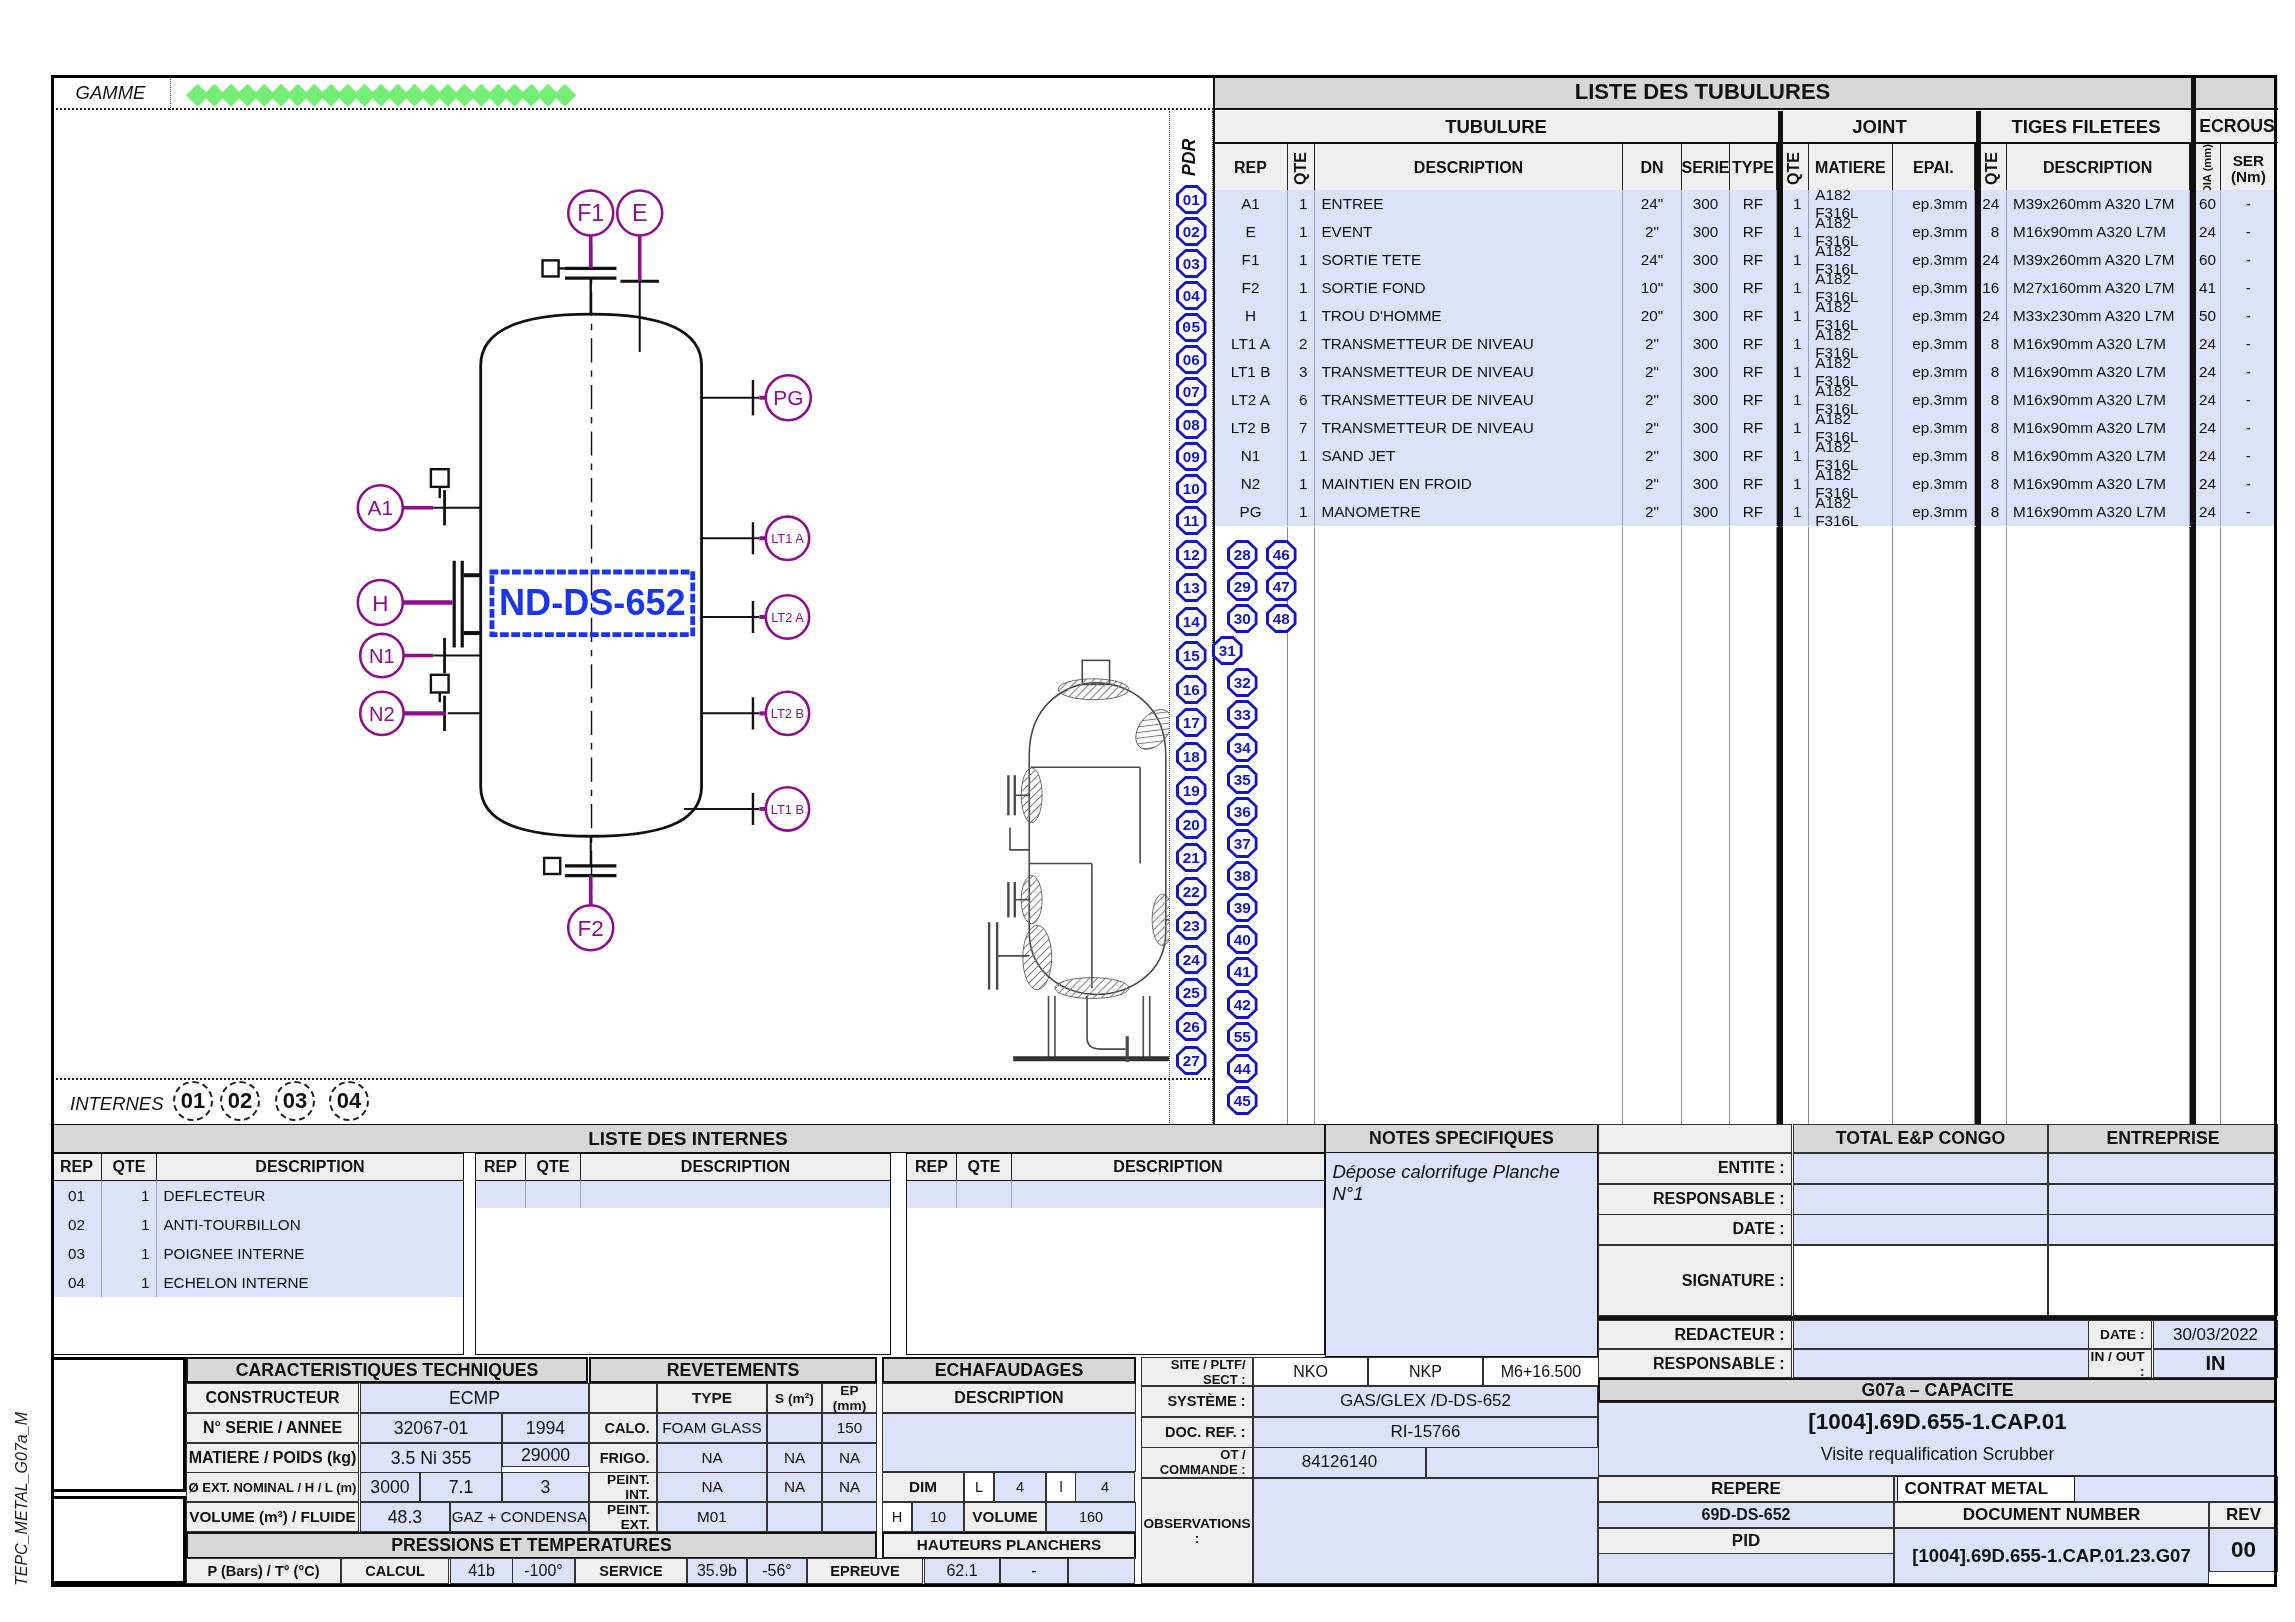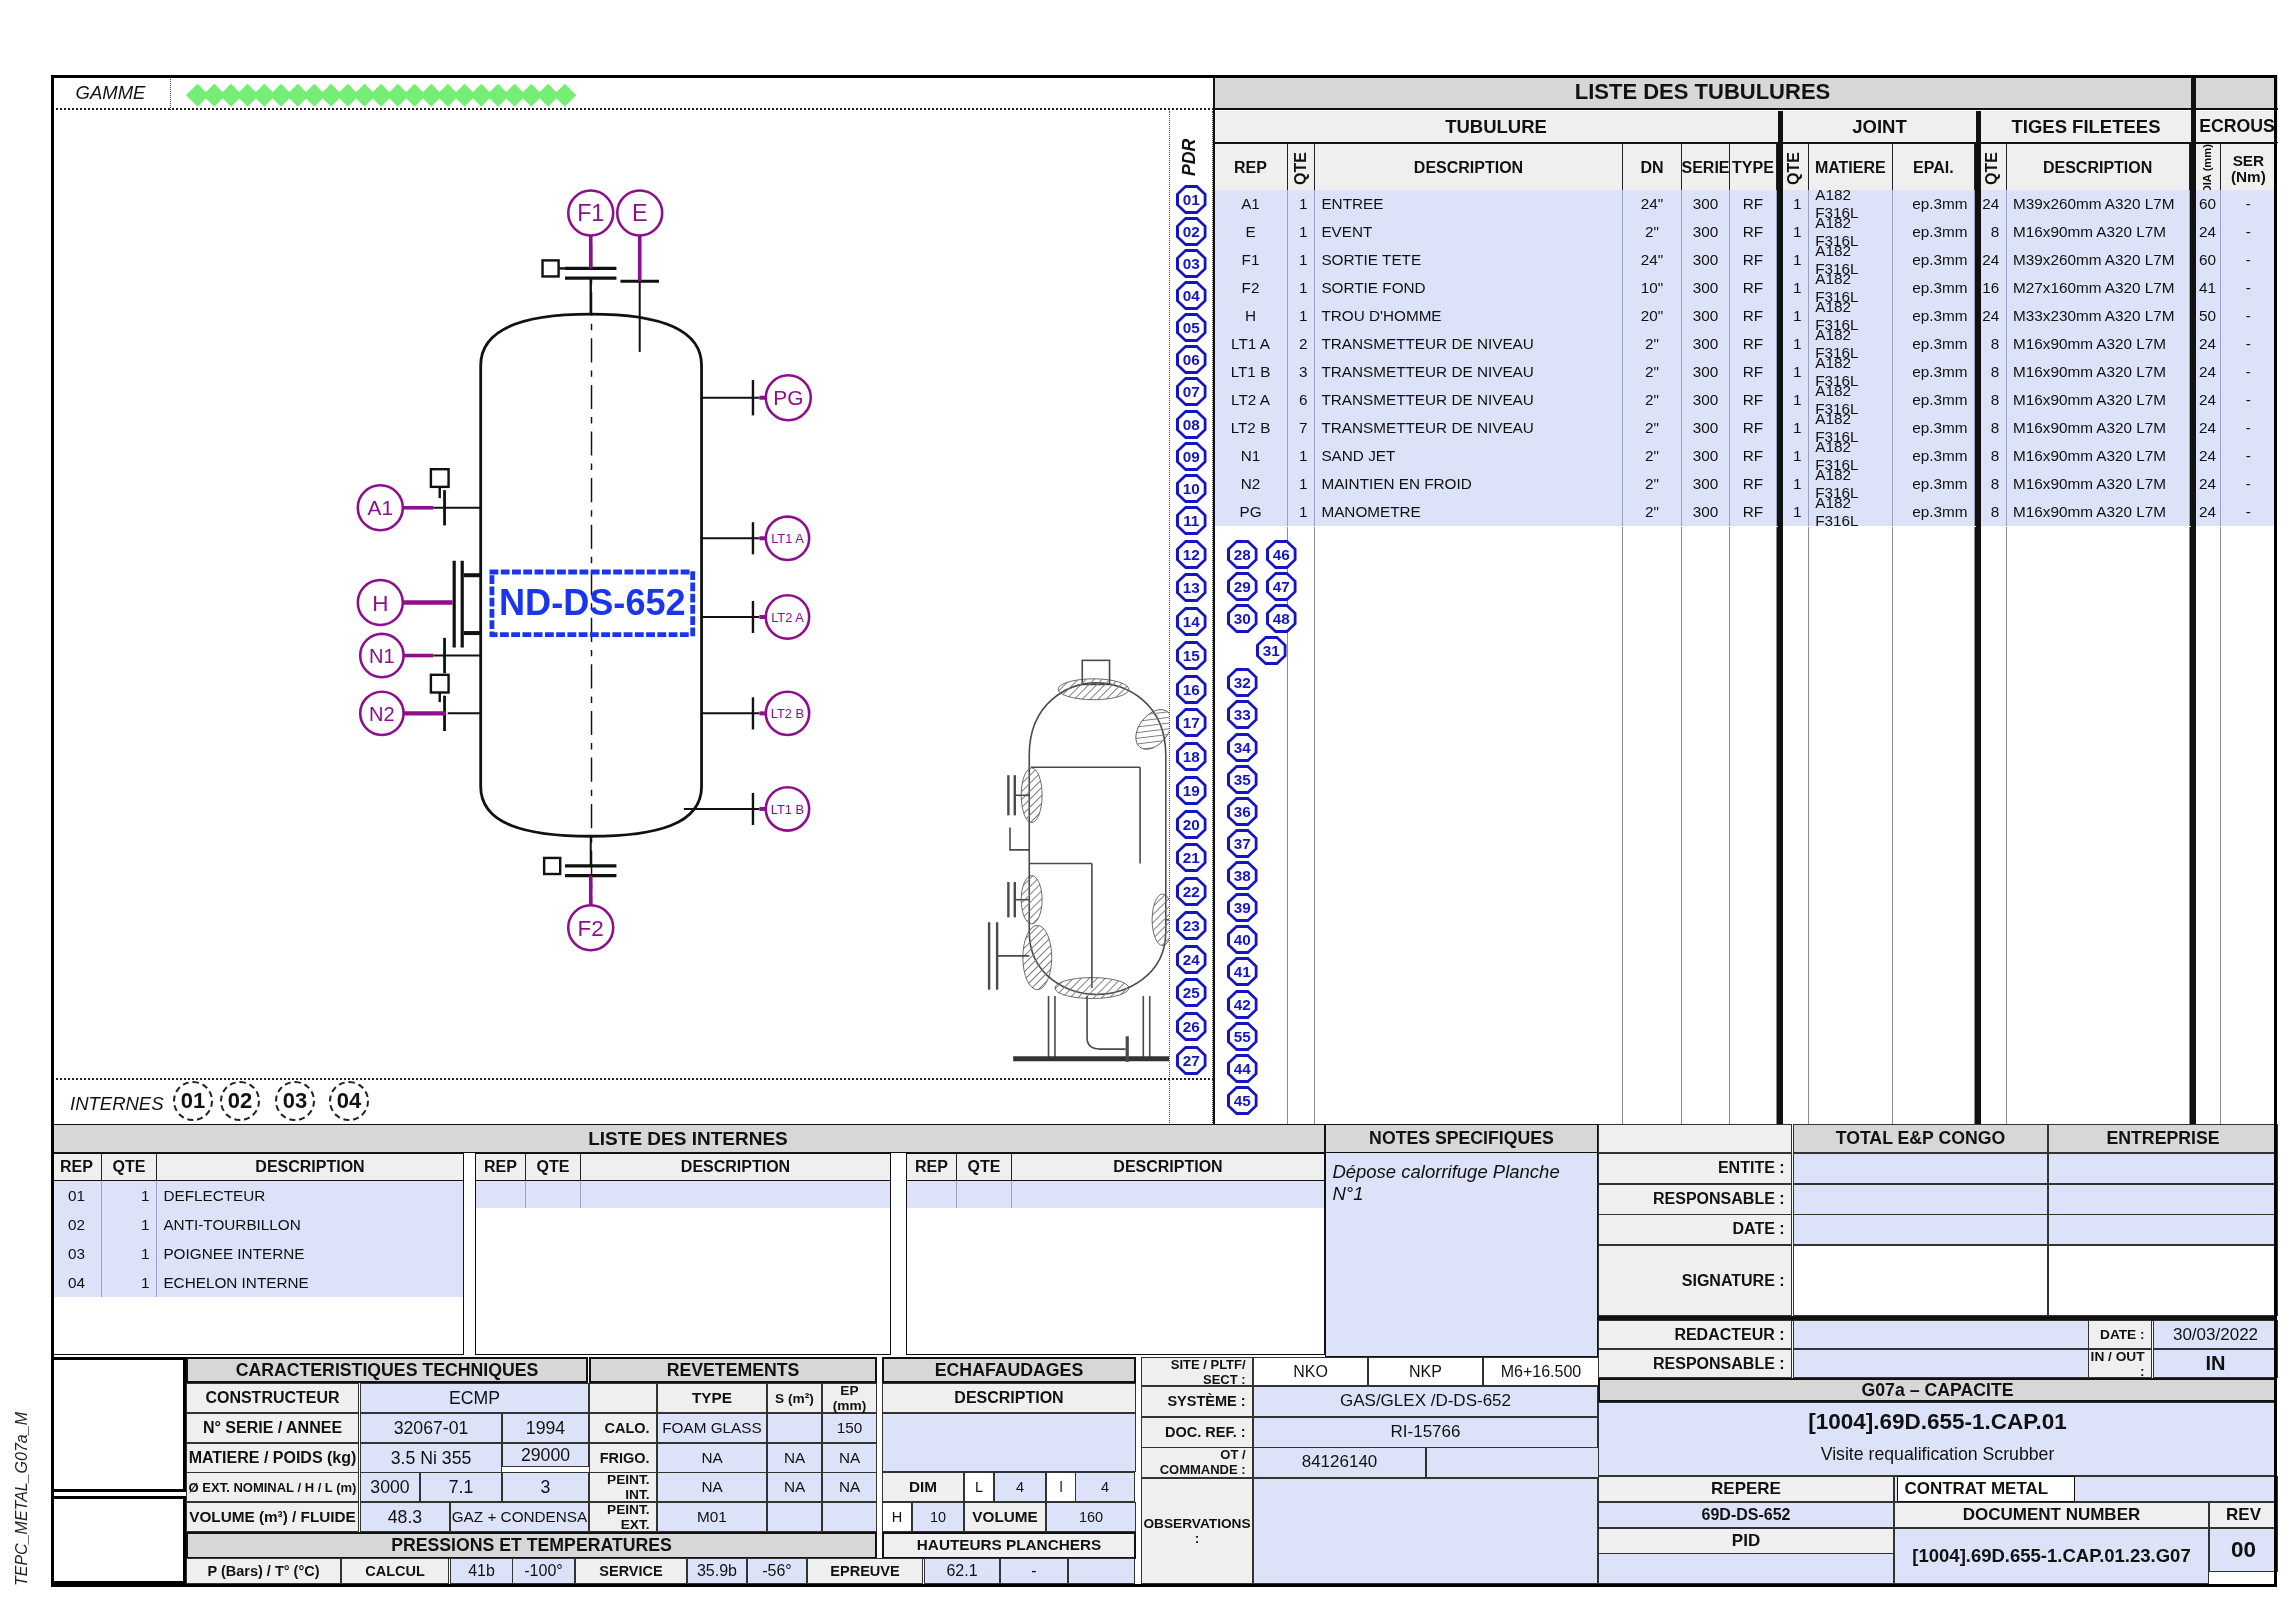--- a/index.html
+++ b/index.html
@@ -693,21 +693,21 @@
     <div class="octo abs" style="left: 1176px; top: 249px;">
       <i class="o1"></i>
       <i class="o2"></i>
       <span>03</span>
     </div>
     <div class="octo abs" style="left: 1176px; top: 281px;">
       <i class="o1"></i>
       <i class="o2"></i>
       <span>04</span>
     </div>
-    <div class="octo abs" style="left: 1176px; top: 313px;">
+    <div class="octo abs" style="left: 1176px; top: 313px; font-family: Liberation Mono, monospace;">
       <i class="o1"></i>
       <i class="o2"></i>
       <span>05</span>
     </div>
     <div class="octo abs" style="left: 1176px; top: 345px;">
       <i class="o1"></i>
       <i class="o2"></i>
       <span>06</span>
     </div>
     <div class="octo abs" style="left: 1176px; top: 377px;">
@@ -823,21 +823,21 @@
     <div class="octo abs" style="left: 1227px; top: 572px;">
       <i class="o1"></i>
       <i class="o2"></i>
       <span>29</span>
     </div>
     <div class="octo abs" style="left: 1227px; top: 604px;">
       <i class="o1"></i>
       <i class="o2"></i>
       <span>30</span>
     </div>
-    <div class="octo abs" style="left: 1256px; top: 636px;">
+    <div class="octo abs" style="left: 1212px; top: 636px;">
       <i class="o1"></i>
       <i class="o2"></i>
       <span>31</span>
     </div>
     <div class="octo abs" style="left: 1227px; top: 668px;">
       <i class="o1"></i>
       <i class="o2"></i>
       <span>32</span>
     </div>
     <div class="octo abs" style="left: 1227px; top: 700px;">

